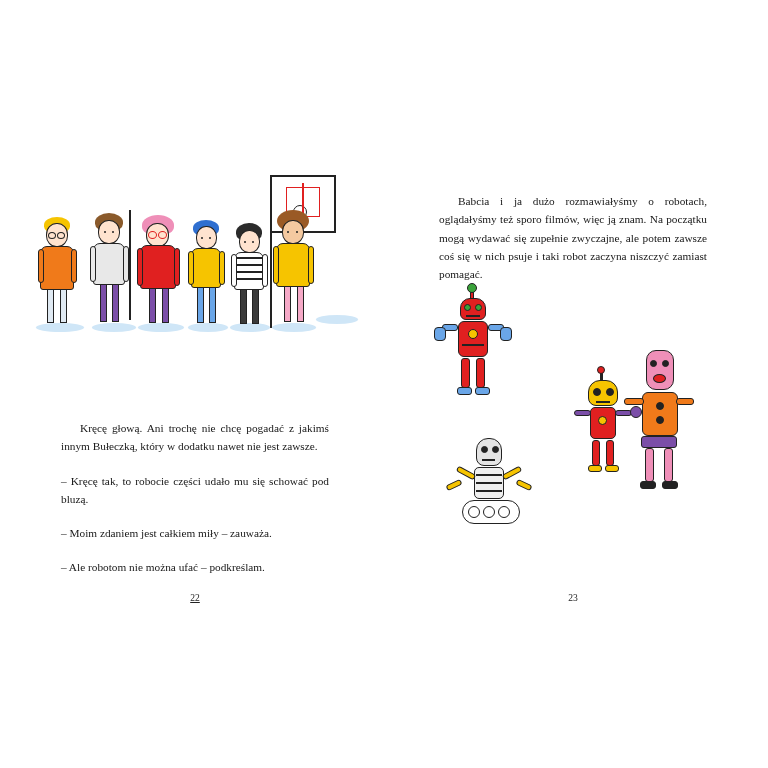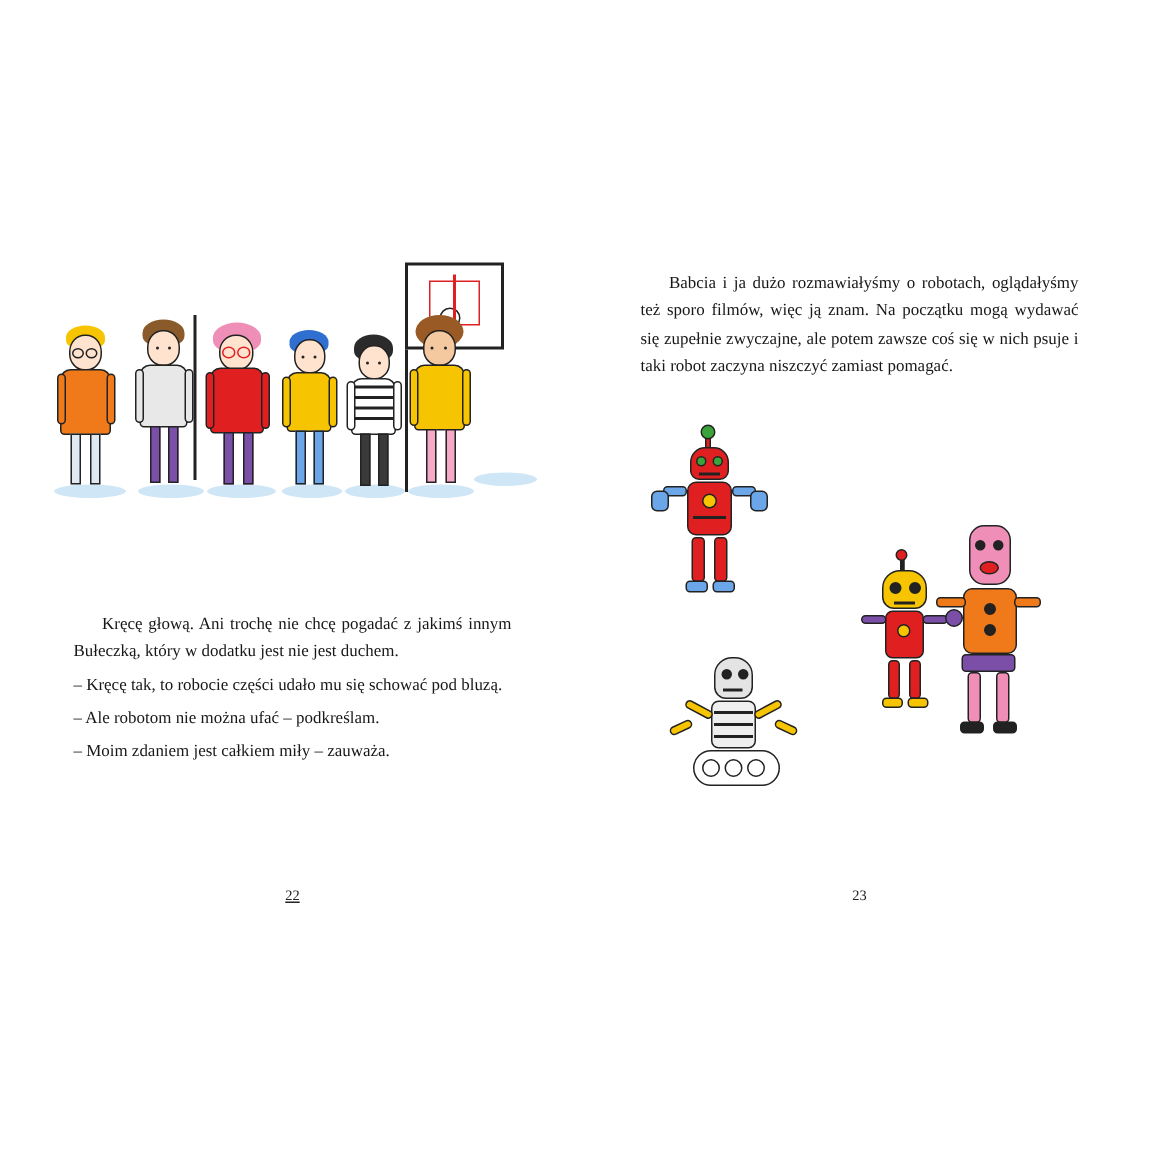--- a/index.html
+++ b/index.html
@@ -31,21 +31,21 @@
   .page-right { left: 423px; }
 
   .body-text {
     font-family: "Liberation Serif", serif;
     font-size: 11.3px;
     line-height: 1.62;
     text-align: justify;
     color: #171717;
   }
   .body-text p {
-    margin: 4px;
+    margin: 16px;
   }
   .indent { text-indent: 19px; }
 
   .folio {
     position: absolute;
     font-family: "Liberation Serif", serif;
     font-size: 9.6px;
     color: #222;
     width: 300px;
     text-align: center;
@@ -259,24 +259,24 @@
       <div class="torso" style="left:0px; top:33px; width:34px; height:44px; background:#f6c400;"></div>
       <div class="arm" style="left:-3px; top:36px; height:38px; background:#f6c400;"></div>
       <div class="arm" style="left:32px; top:36px; height:38px; background:#f6c400;"></div>
       <div class="leg" style="left:8px;  top:76px; height:36px; background:#f5a9c7;"></div>
       <div class="leg" style="left:21px; top:76px; height:36px; background:#f5a9c7;"></div>
     </div>
   </div>
 
   <div class="page page-left" style="top:403px;">
     <div class="body-text">
-      <p class="indent">Kręcę głową. Ani trochę nie chcę pogadać z jakimś innym Bułeczką, który w dodatku jest nie jest duchem.</p>
+      <p class="indent">Kręcę głową. Ani trochę nie chcę pogadać z jakimś innym Bułeczką, który w dodatku nawet nie jest zawsze.</p>
       <p>– Kręcę tak, to robocie części udało mu się schować pod bluzą.</p>
+      <p>– Moim zdaniem jest całkiem miły – zauważa.</p>
       <p>– Ale robotom nie można ufać – podkreślam.</p>
-      <p>– Moim zdaniem jest całkiem miły – zauważa.</p>
     </div>
   </div>
   <div class="folio folio-left">22</div>
 
   <div class="page page-right" style="top:176px;">
     <div class="body-text">
       <p class="indent">Babcia i ja dużo rozmawiałyśmy o robotach, oglądałyśmy też sporo filmów, więc ją znam. Na początku mogą wydawać się zupełnie zwyczajne, ale potem zawsze coś się w nich psuje i taki robot zaczyna niszczyć zamiast pomagać.</p>
     </div>
   </div>
 

